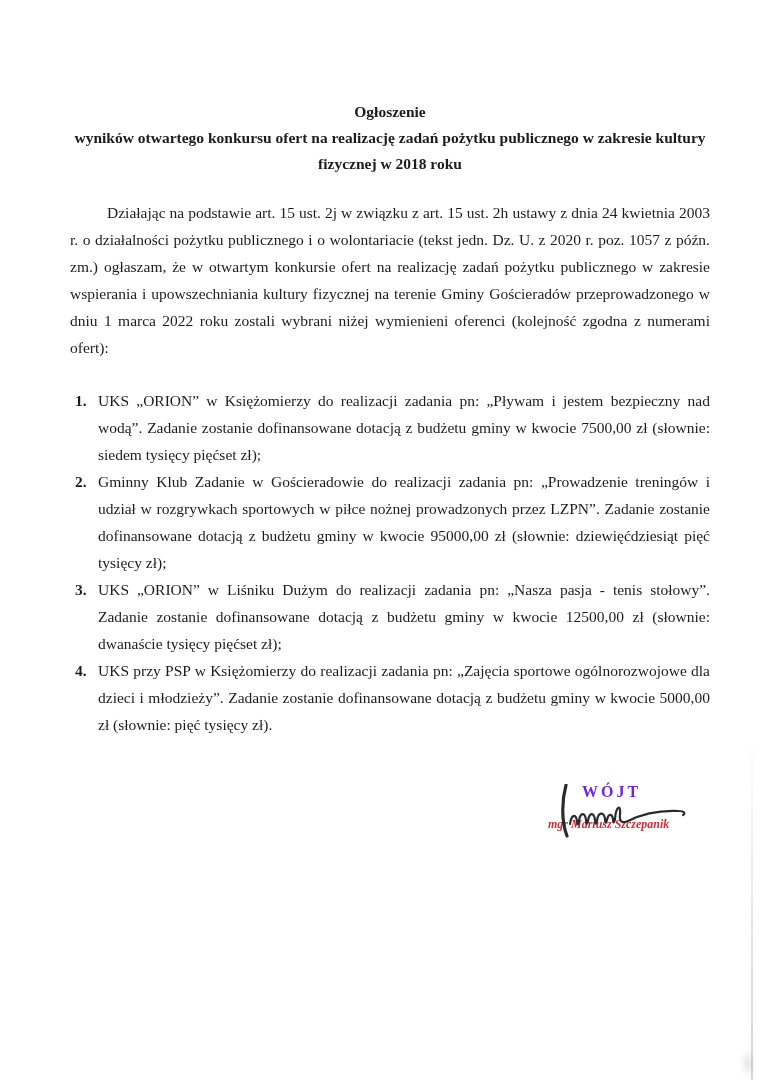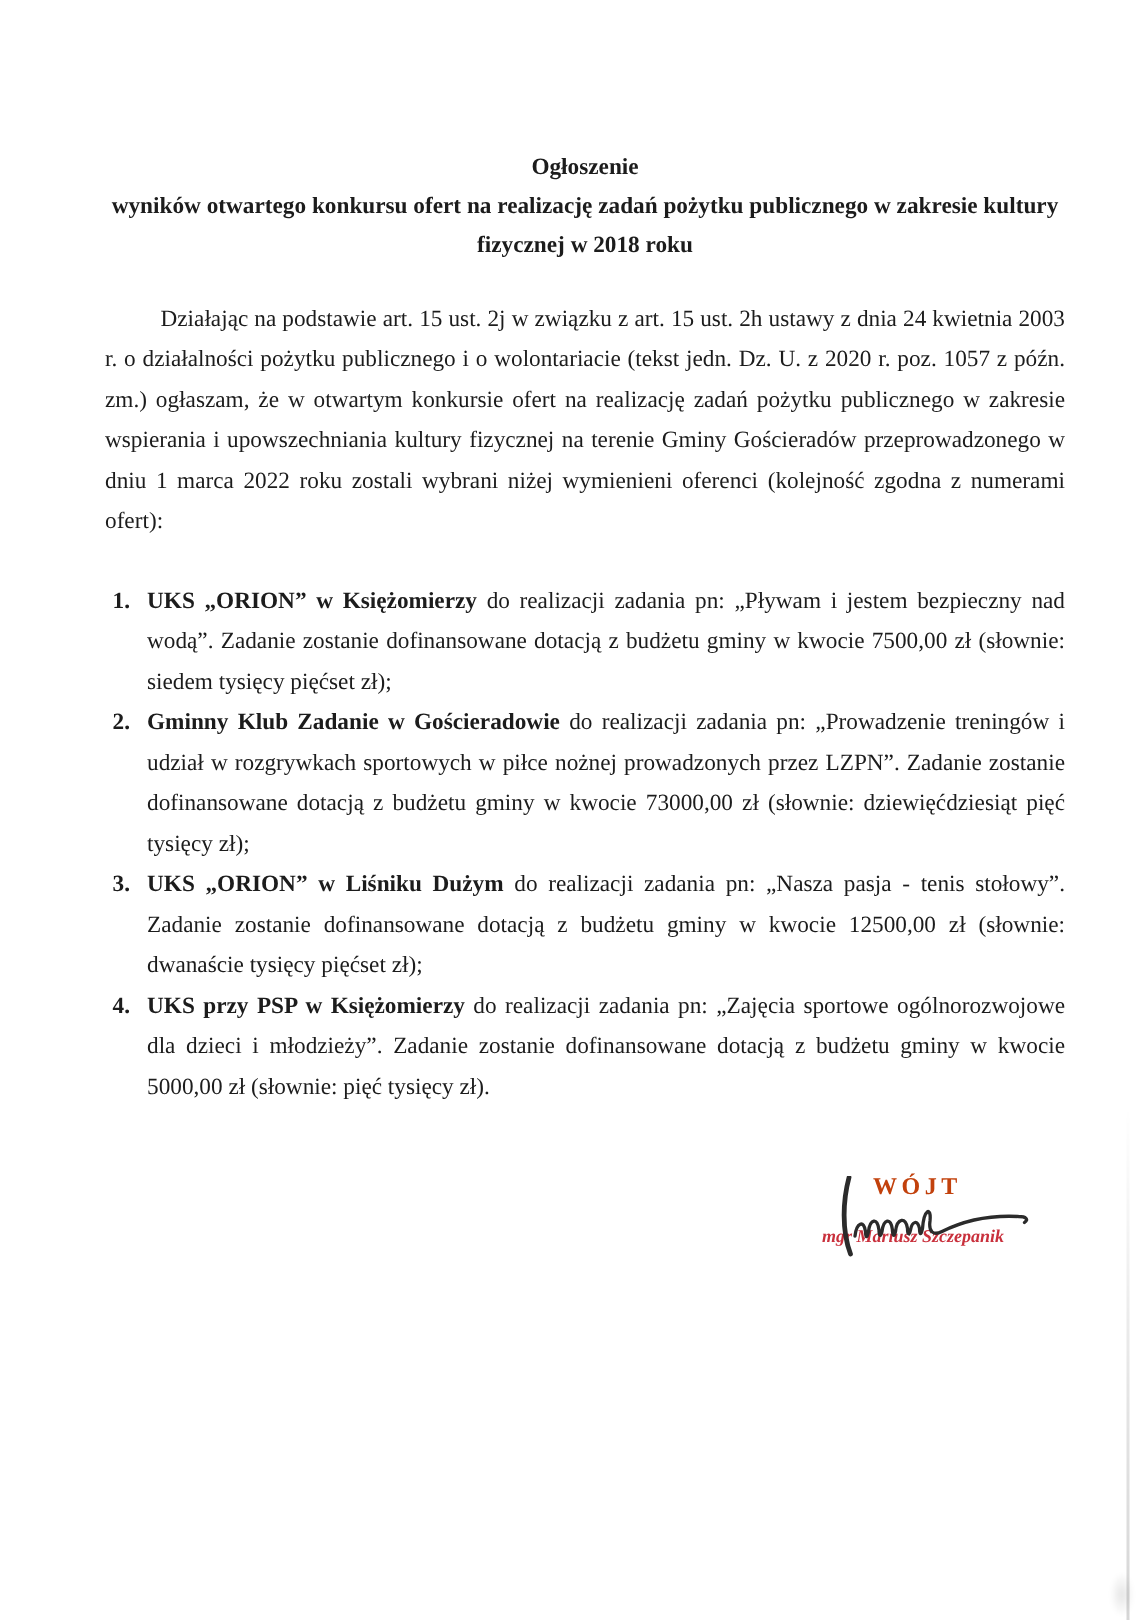--- a/index.html
+++ b/index.html
@@ -41,21 +41,21 @@
     padding-left: 23px;
     text-align: justify;
     line-height: 27px;
   }
   ol.award-list .num {
     position: absolute;
     left: 0;
     top: 0;
     font-weight: bold;
   }
-  ol.award-list .lead { font-weight: bold; }
+  ol.award-list .lead { font-weight: normal; }
 
   .signature {
     position: absolute;
     left: 548px;
     top: 782px;
     width: 180px;
     height: 70px;
   }
   .stamp-role {
     margin-left: 34px;
@@ -112,35 +112,35 @@
 
     <p class="intro">Działając na podstawie art. 15 ust. 2j w związku z art. 15 ust. 2h ustawy z dnia 24 kwietnia 2003 r. o działalności pożytku publicznego i o wolontariacie (tekst jedn. Dz. U. z 2020 r. poz. 1057 z późn. zm.) ogłaszam, że w otwartym konkursie ofert na realizację zadań pożytku publicznego w zakresie wspierania i upowszechniania kultury fizycznej na terenie Gminy Gościeradów przeprowadzonego w dniu 1 marca 2022 roku zostali wybrani niżej wymienieni oferenci (kolejność zgodna z numerami ofert):</p>
 
     <ol class="award-list" id="award-list">
         <li>
     <span class="num">1.</span>
     <span class="lead">UKS „ORION” w Księżomierzy</span><span> do realizacji zadania pn: „Pływam i jestem bezpieczny nad wodą”. Zadanie zostanie dofinansowane dotacją z budżetu gminy w kwocie 7500,00 zł (słownie: siedem tysięcy pięćset zł);</span>
   </li>
         <li>
     <span class="num">2.</span>
-    <span class="lead">Gminny Klub Zadanie w Gościeradowie</span><span> do realizacji zadania pn: „Prowadzenie treningów i udział w rozgrywkach sportowych w piłce nożnej prowadzonych przez LZPN”. Zadanie zostanie dofinansowane dotacją z budżetu gminy w kwocie 73000,00 zł (słownie: dziewięćdziesiąt pięć tysięcy zł);</span>
+    <span class="lead">Gminny Klub Zadanie w Gościeradowie</span><span> do realizacji zadania pn: „Prowadzenie treningów i udział w rozgrywkach sportowych w piłce nożnej prowadzonych przez LZPN”. Zadanie zostanie dofinansowane dotacją z budżetu gminy w kwocie 95000,00 zł (słownie: dziewięćdziesiąt pięć tysięcy zł);</span>
   </li>
         <li>
     <span class="num">3.</span>
     <span class="lead">UKS „ORION” w Liśniku Dużym</span><span> do realizacji zadania pn: „Nasza pasja - tenis stołowy”. Zadanie zostanie dofinansowane dotacją z budżetu gminy w kwocie 12500,00 zł (słownie: dwanaście tysięcy pięćset zł);</span>
   </li>
         <li>
     <span class="num">4.</span>
     <span class="lead">UKS przy PSP w Księżomierzy</span><span> do realizacji zadania pn: „Zajęcia sportowe ogólnorozwojowe dla dzieci i młodzieży”. Zadanie zostanie dofinansowane dotacją z budżetu gminy w kwocie 5000,00 zł (słownie: pięć tysięcy zł).</span>
   </li>
       </ol>
   </div>
 
   <div class="signature">
-    <div class="stamp-role" style="color: #c2410c;">WÓJT</div>
+    <div class="stamp-role" style="color: #6d28d9;">WÓJT</div>
     <svg class="sig-svg" width="152" height="54" viewBox="0 0 152 54" id="sig-svg">
       <path id="sig-stroke-1" d="M12,1 C8,16 7,36 13,52" stroke-width="3.2" stroke="#2b2b2b"></path>
       <path id="sig-stroke-2" d="M16,40 C17,31 22,29 23,37 C23,41 24,42 25,37 C26,29 31,27 32,36 C32,40 33,41 34,37 C35,29 40,27 41,36 C41,40 42,41 43,37 C44,28 50,27 51,35 C51,39 52,40 53,36 C54,30 58,29 59,35 C59,39 60,40 61,35 C62,22 67,20 66,30 C65,37 68,40 74,37 C88,30 106,26 125,27 C130,27 132,29 129,31" stroke-width="2.2" stroke="#2b2b2b"></path>
     </svg>
     <div class="stamp-name" style="color: rgb(201, 48, 60);">mgr Mariusz Szczepanik</div>
   </div>
 
   <div class="scan-edge"></div>
   <div class="scan-smudge"></div>
 </div>

